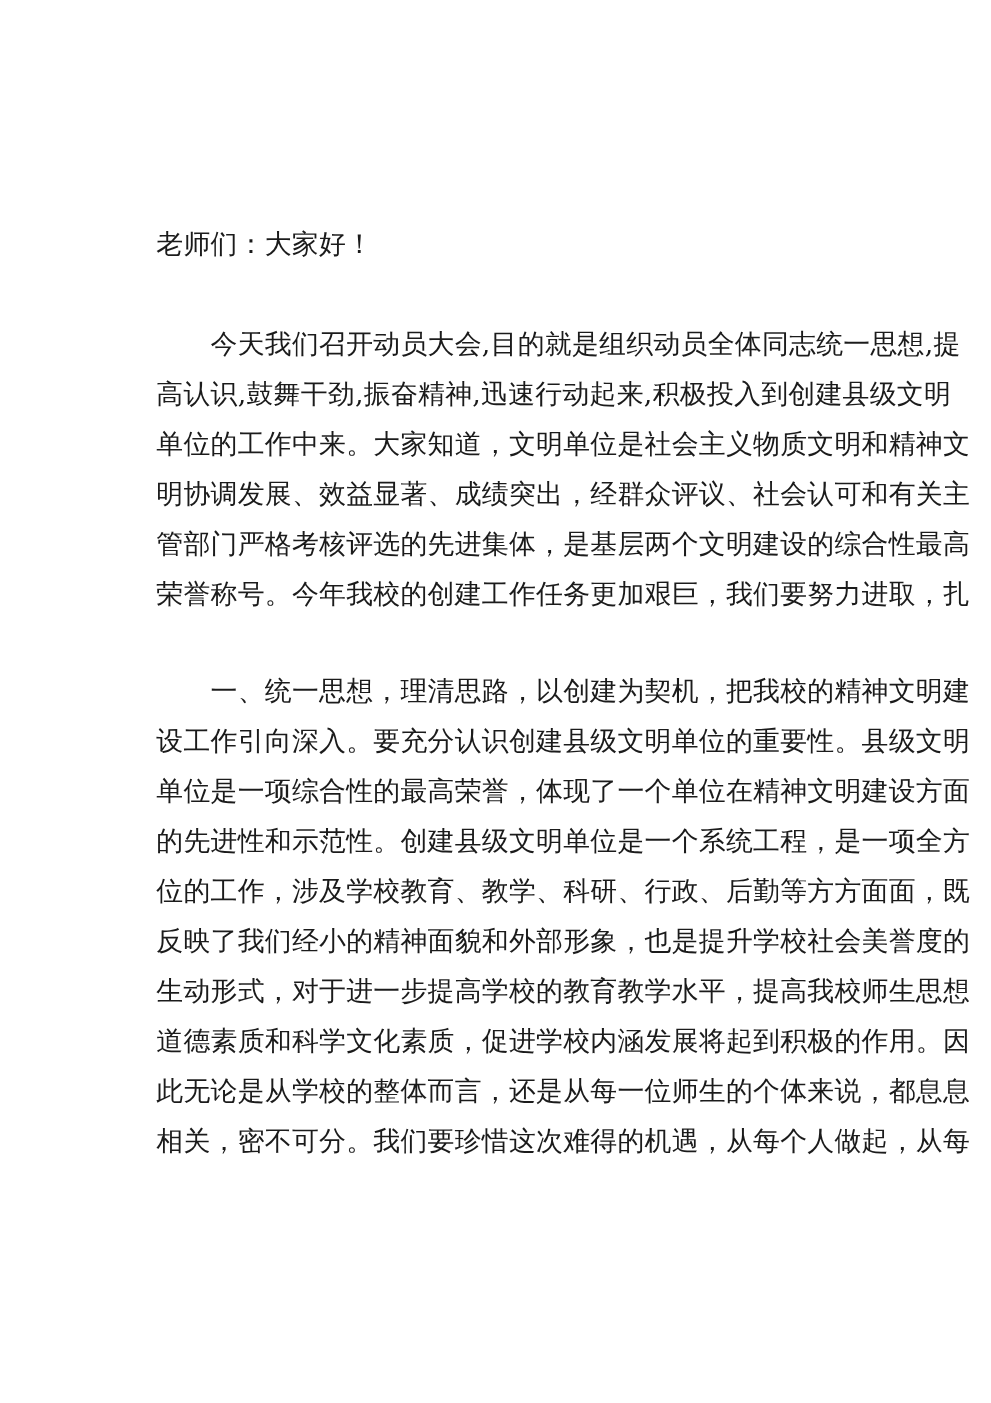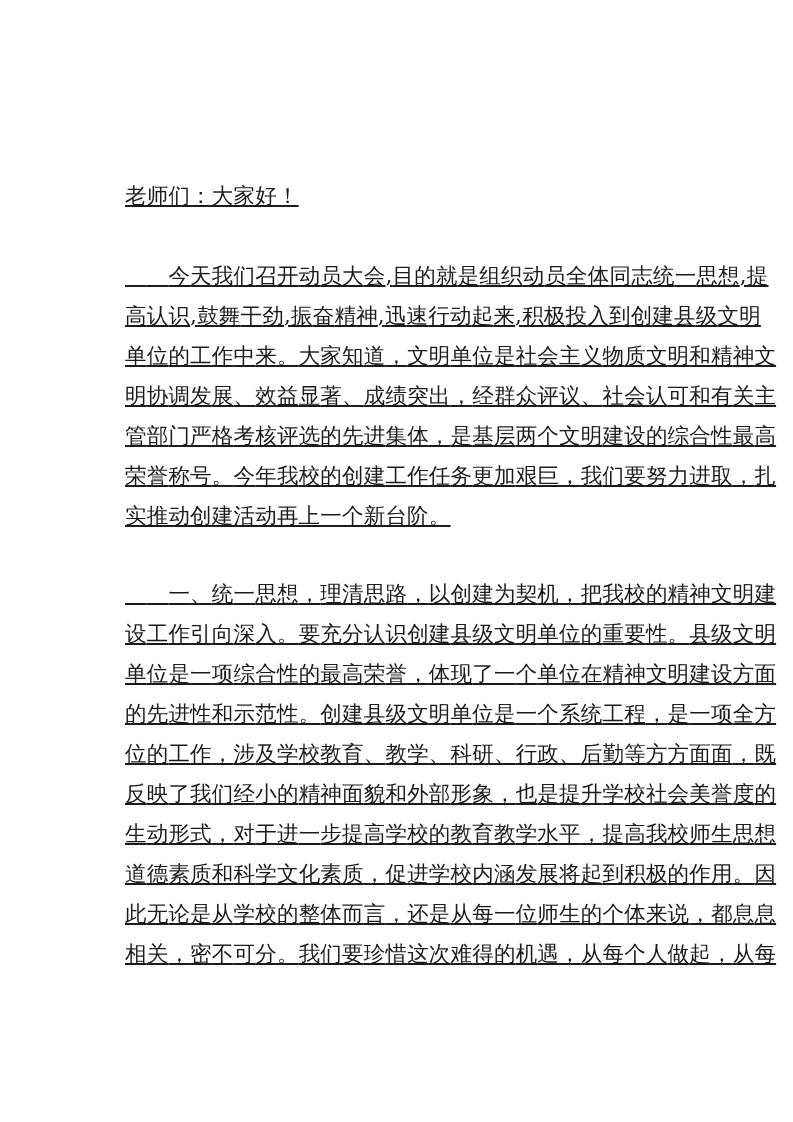--- a/index.html
+++ b/index.html
@@ -24,21 +24,20 @@
     width: 562px;
   }
 
   .doc-line {
     font-family: "DejaVu Serif", "Liberation Serif", serif;
     font-size: 21.5px;
     line-height: 40px;
     color: #1b1b1b;
     letter-spacing: 0.2px;
     white-space: pre;
-    text-decoration: underline;
     -webkit-font-smoothing: antialiased;
   }
 
   
   .doc-line.justify {
     display: flex;
     justify-content: space-between;
     white-space: normal;
   }
   .doc-line.justify > span {
@@ -252,21 +251,20 @@
           <span>我</span>
           <span>们</span>
           <span>要</span>
           <span>努</span>
           <span>力</span>
           <span>进</span>
           <span>取</span>
           <span>，</span>
           <span>扎</span>
         </div>
-      <div class="doc-line">实推动创建活动再上一个新台阶。</div>
     </div>
 
     <div class="para-gap small"></div>
 
     <div>
       <div class="doc-line justify">
           <span>　</span>
           <span>　</span>
           <span>一</span>
           <span>、</span>

